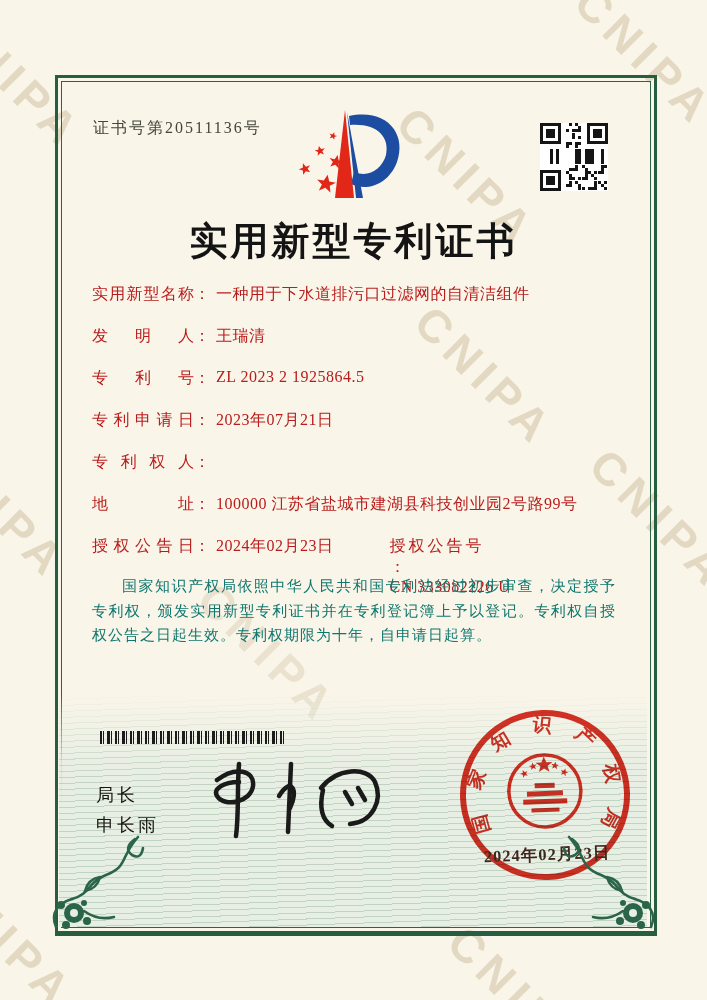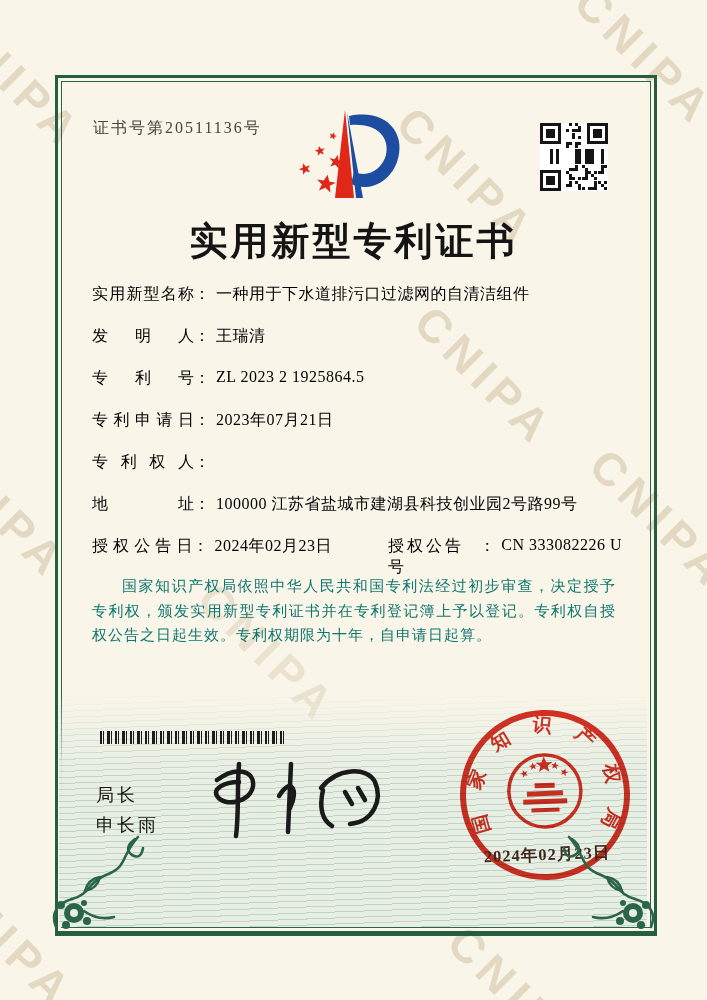--- a/index.html
+++ b/index.html
@@ -30,26 +30,26 @@
   .logo{position:absolute;left:283px;top:108px;width:130px;height:98px;}
   .qr{position:absolute;left:540px;top:123px;width:68px;height:68px;background:#fff;}
   .qr i{position:absolute;width:3px;height:3px;background:#151515;}
   .finder{position:absolute;width:15px;height:15px;border:3px solid #151515;}
   .finder::after{content:"";position:absolute;left:3px;top:3px;width:9px;height:9px;background:#151515;}
   .finder.tl{left:0;top:0}.finder.tr{right:0;top:0}.finder.bl{left:0;bottom:0}
 
   .title{position:absolute;left:0;right:0;top:216px;text-align:center;font-size:38px;
          font-weight:bold;letter-spacing:3px;color:#141414;}
 
-  .fields{position:absolute;left:92px;top:284px;width:530px;color:#000000;}
+  .fields{position:absolute;left:92px;top:284px;width:530px;color:#b91c1c;}
   .row{height:42px;display:flex;align-items:flex-start;font-size:16px;}
   .lbl{display:inline-block;width:102px;text-align:justify;text-align-last:justify;}
   .colon{margin-right:6px;}
   .val{letter-spacing:0.5px;white-space:nowrap;}
-  .pair2{margin-left:56px;display:flex;}
+  .pair2{margin-left:56px;display:flex;flex-direction:column;}
 
   .paras{position:absolute;left:92px;top:574px;width:524px;font-size:15px;line-height:24.5px;
          color:#0f766e;letter-spacing:1px;text-align:justify;font-family:Liberation Serif, serif;}
   .paras p{margin:0 0 7px 0;text-indent:2em;}
 
   .barcode{position:absolute;left:100px;top:731px;width:185px;height:13px;
      background:repeating-linear-gradient(90deg,#1b1b1b 0 2px,transparent 2px 3px,
        #1b1b1b 3px 4px,transparent 4px 7px,#1b1b1b 7px 10px,transparent 10px 11px,
        #1b1b1b 11px 12px,transparent 12px 15px);}
 

